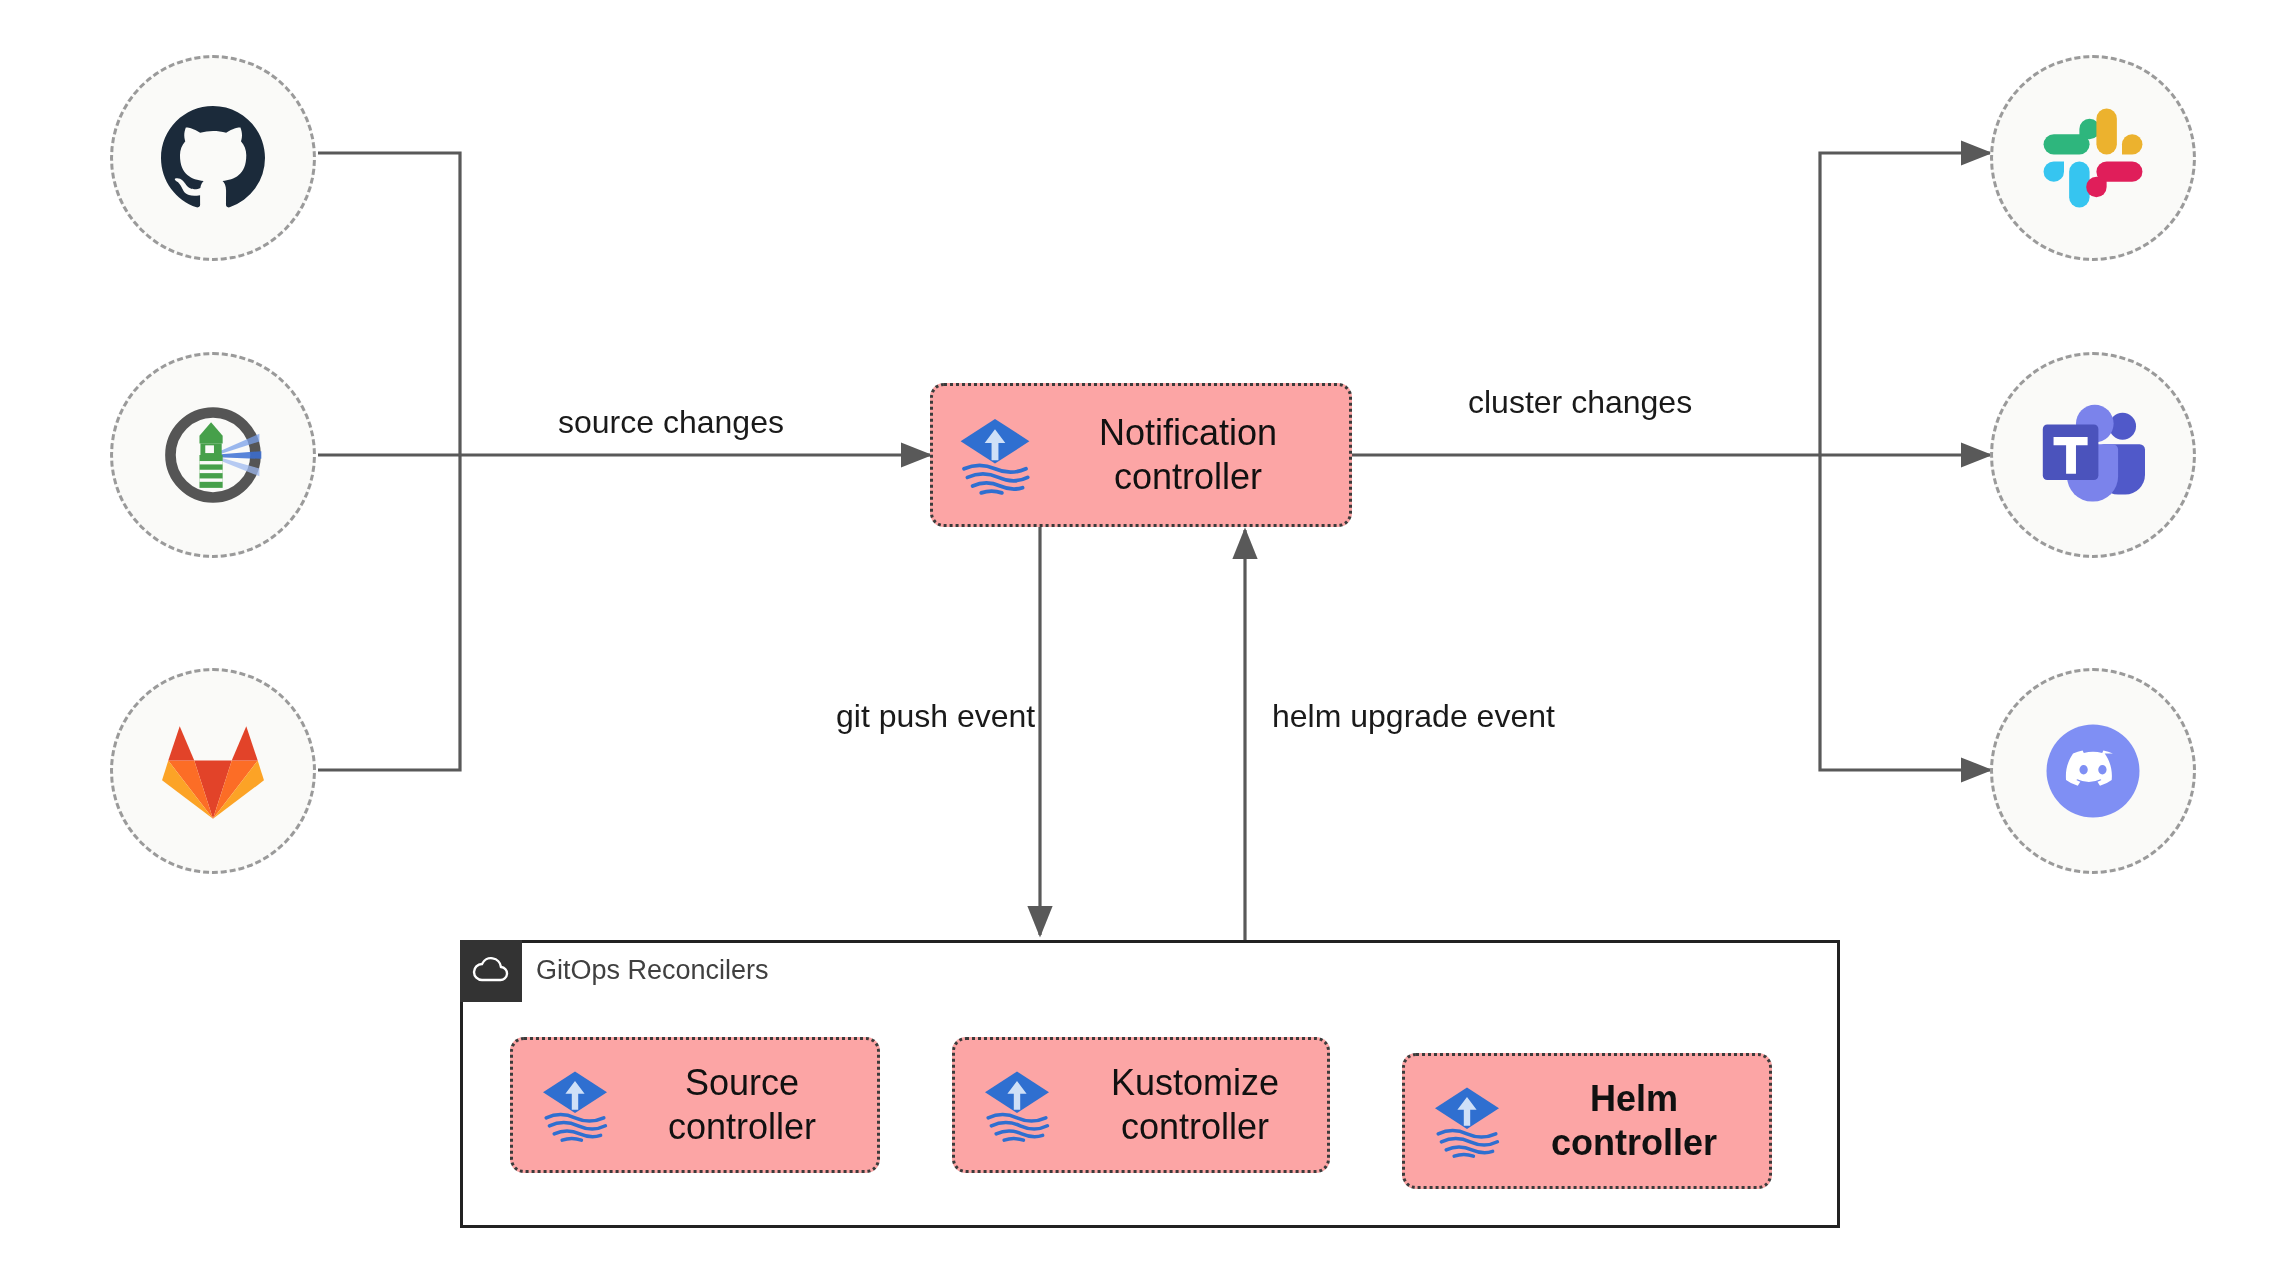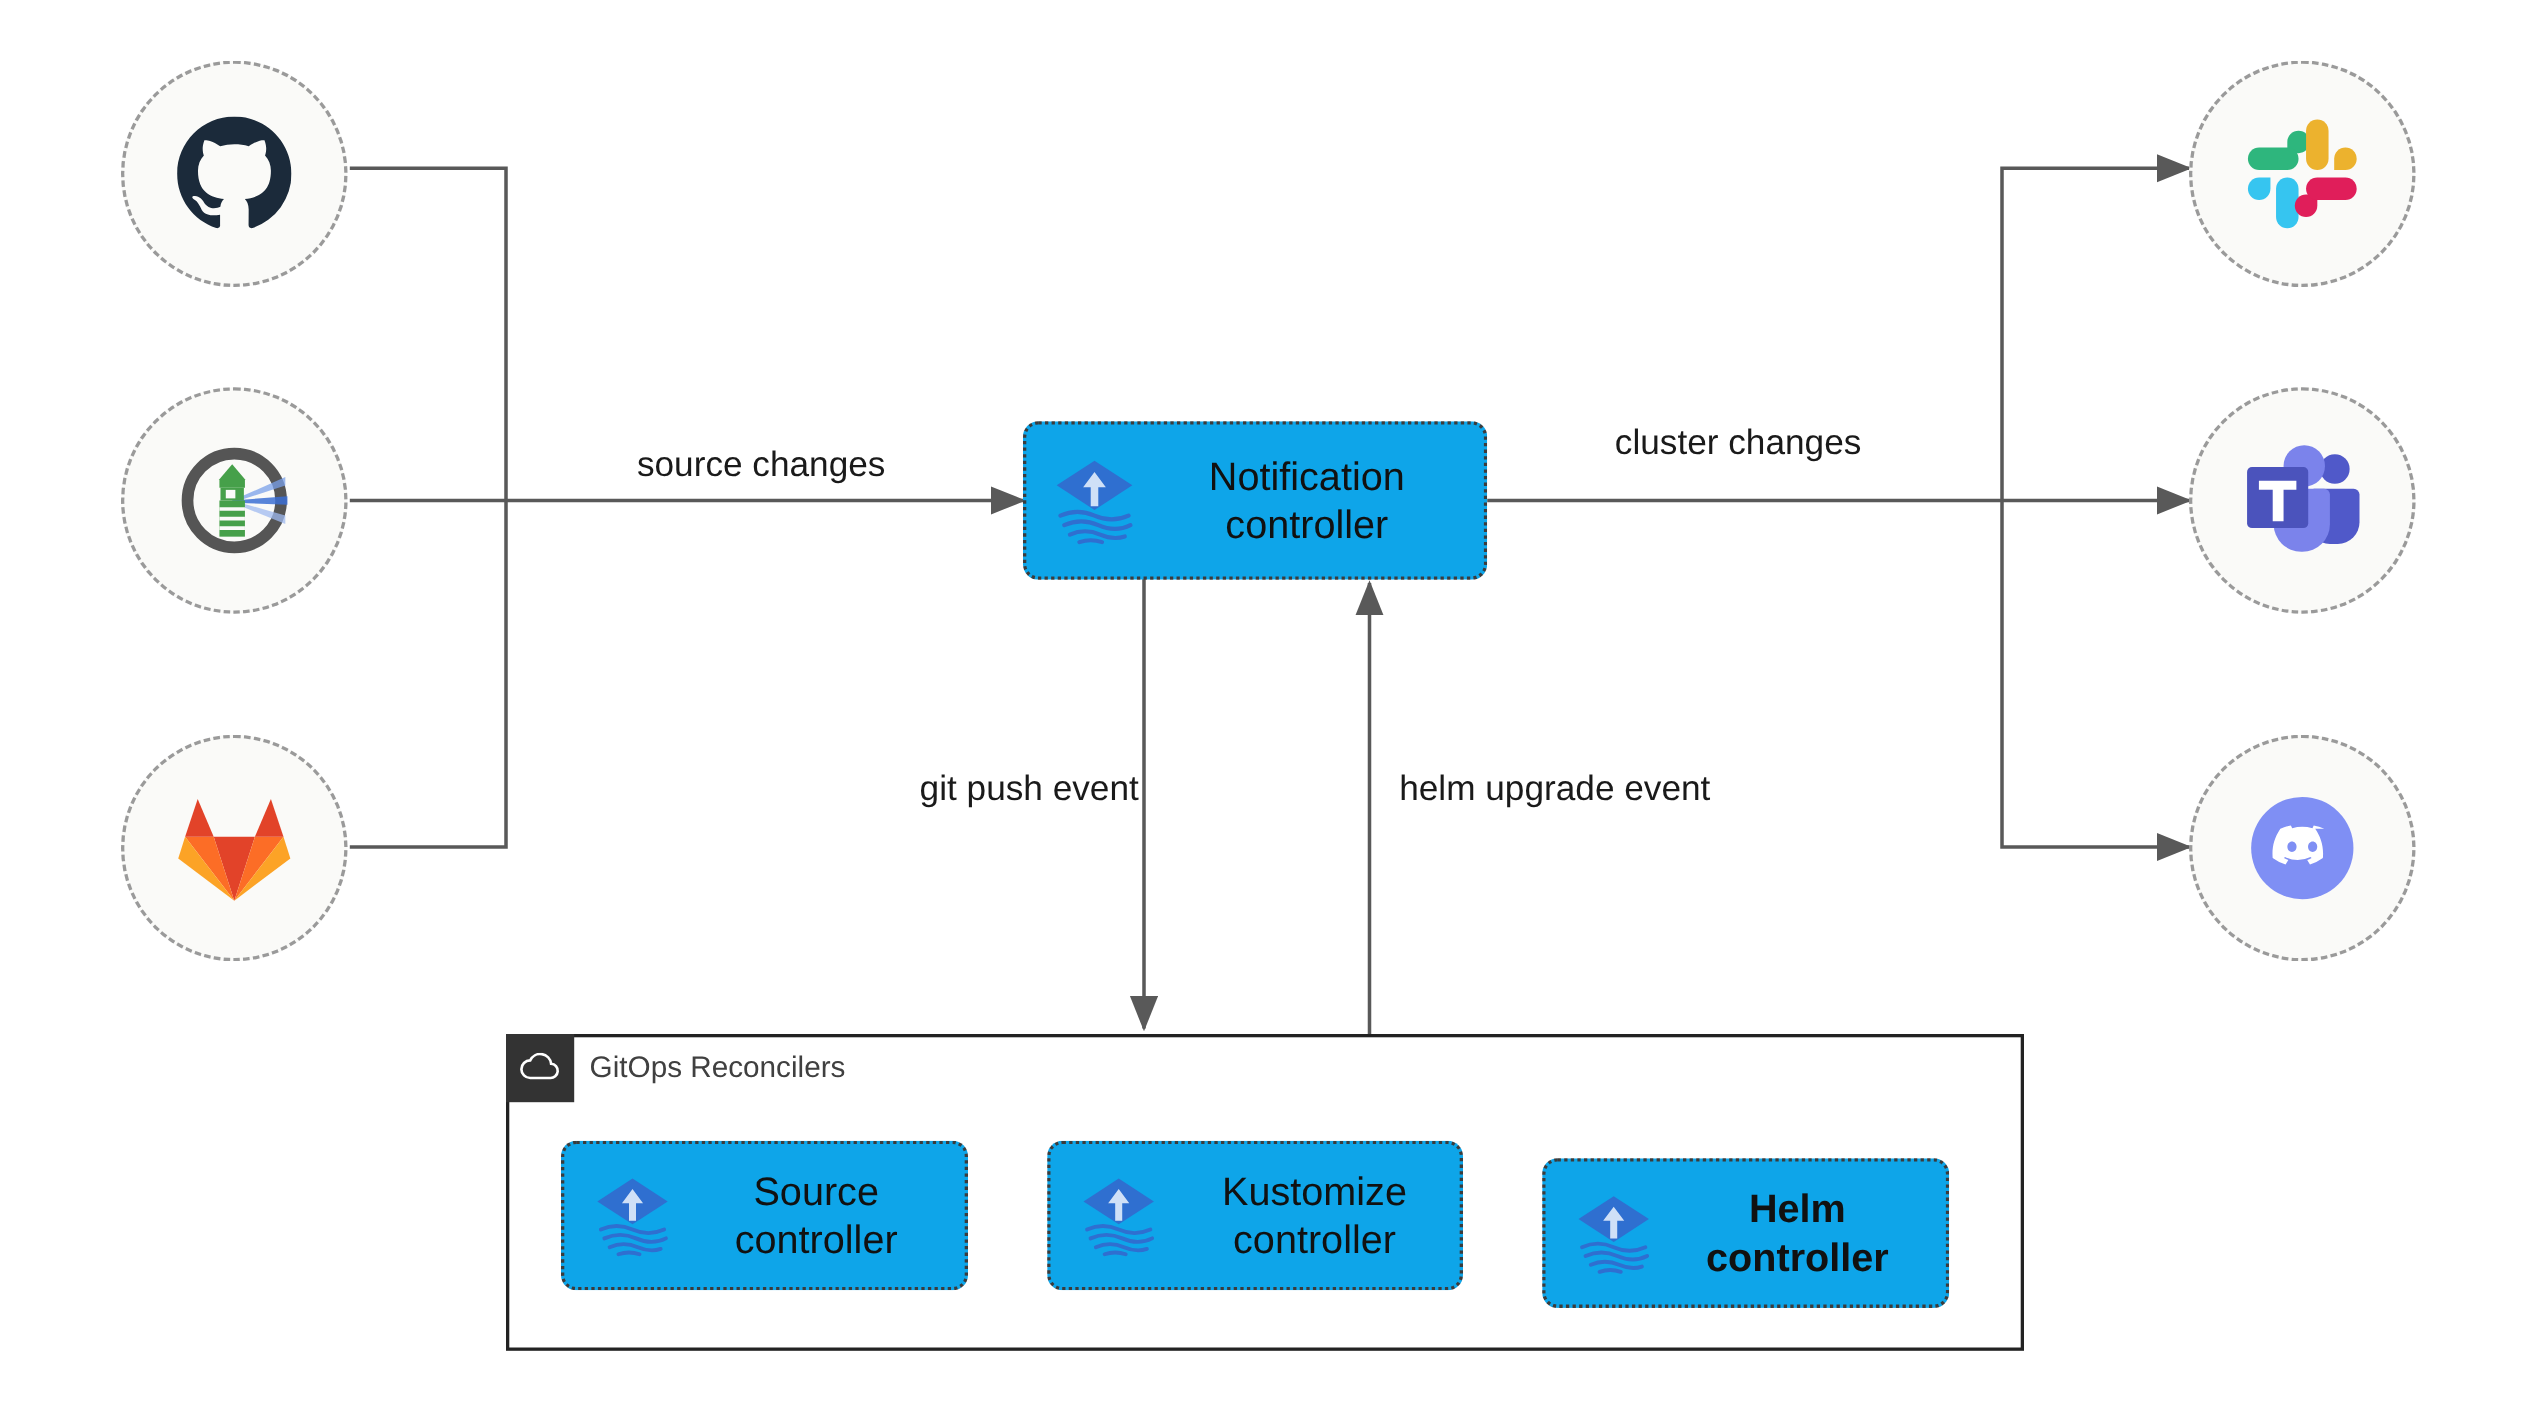--- a/index.html
+++ b/index.html
@@ -7,21 +7,21 @@
        font-family:"Liberation Sans","DejaVu Sans",sans-serif;}
   #stage{position:relative;width:2292px;height:1284px;background:#fff;}
   #wires{position:absolute;left:0;top:0;width:2292px;height:1284px;}
 
   
   .endpoint{position:absolute;border-radius:50%;
             background:#fafaf8;border:3px dashed #9a9a9a;
             display:flex;align-items:center;justify-content:center;box-sizing:border-box;}
 
   
-  .node{position:absolute;box-sizing:border-box;background:#0ea5e9;
+  .node{position:absolute;box-sizing:border-box;background:#fca5a5;
         border:3px dotted #3b3b3b;border-radius:14px;
         display:flex;align-items:center;}
   .node .fluxwrap{width:92px;flex:0 0 92px;display:flex;align-items:center;justify-content:center;margin-left:16px;}
   .node .nlabel{flex:1;text-align:center;color:#111;font-size:36px;line-height:1.22;padding-right:14px;}
 
   
   #group{position:absolute;left:460px;top:940px;width:1380px;height:288px;
          box-sizing:border-box;border:3px solid #222;background:#fff;}
   #group-badge{position:absolute;left:460px;top:940px;width:62px;height:62px;
                background:#333333;display:flex;align-items:center;justify-content:center;}
@@ -230,18 +230,18 @@
           <path d="M34 94 Q46 90 58 94"></path>
         </g>
       </svg>
     </span>
     <span class="nlabel">
       <span>Helm</span><br>
       <span>controller</span>
     </span>
   </div>
 
-  <div class="elabel" style="left:579px;top:404px;">source changes</div>
+  <div class="elabel" style="left:558px;top:404px;">source changes</div>
   <div class="elabel" style="left:1468px;top:384px;">cluster changes</div>
   <div class="elabel" style="left:836px;top:698px;">git push event</div>
   <div class="elabel" style="left:1272px;top:698px;">helm upgrade event</div>
 
 </div>
 
 </body></html>

